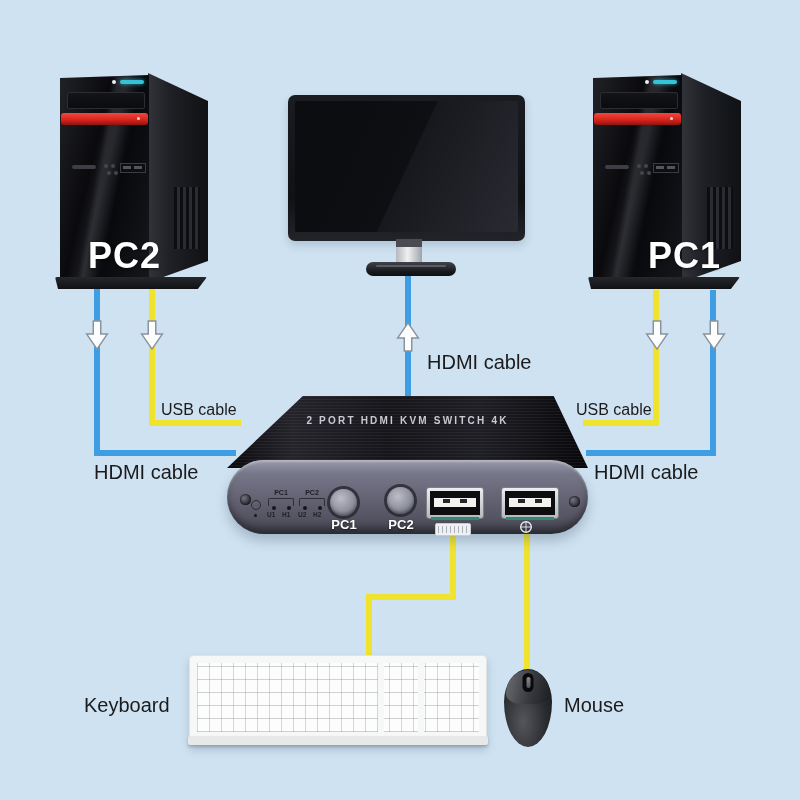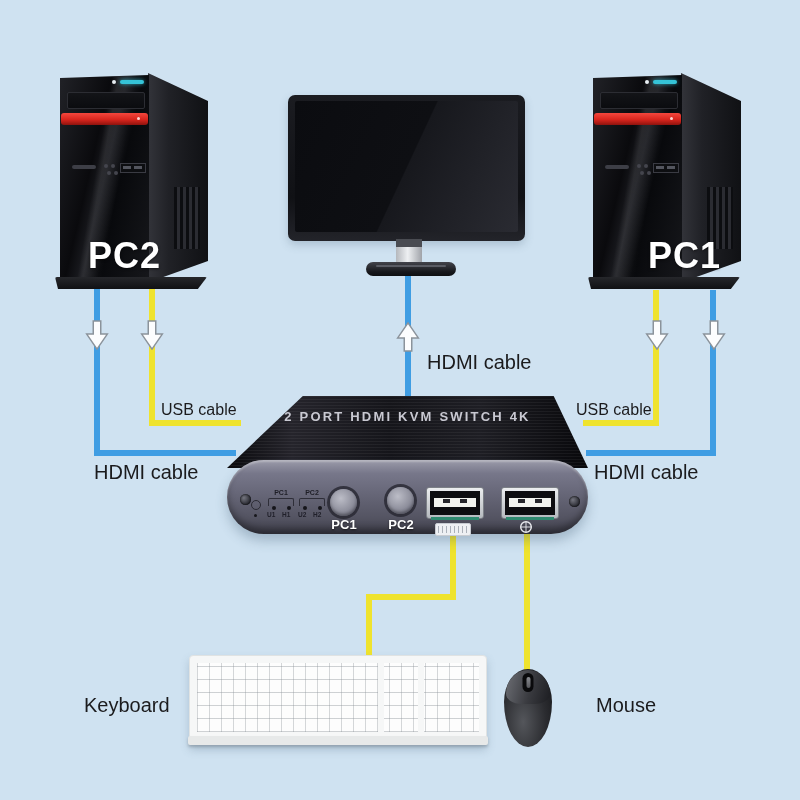--- a/index.html
+++ b/index.html
@@ -69,21 +69,21 @@
 
   
   .kvm{position:absolute;left:225px;top:393px;width:365px;height:146px;}
   .kvm-top{position:absolute;left:2px;top:3px;width:361px;height:72px;
           clip-path:polygon(21% 0,90.5% 0,100% 100%,0 100%);
           background-image:repeating-linear-gradient(180deg,rgba(255,255,255,.05) 0 1px,rgba(0,0,0,0) 1px 3px),
             linear-gradient(90deg,#0a0a0d 0%,#25242b 18%,#15151a 45%,#1e1e24 70%,#08080b 100%);}
   .kvm-brand{position:absolute;left:0;right:0;top:14px;text-align:center;color:#fff;}
   .kvm-hd{font-size:25px;font-weight:900;font-style:italic;letter-spacing:1px;vertical-align:middle;}
   .kvm-vs{font-size:13px;letter-spacing:2px;color:#ececf0;margin-left:9px;vertical-align:middle;}
-  .kvm-sub{margin-top:2px;font-size:13px;font-weight:bold;letter-spacing:2.2px;color:#c9c9d2;}
+  .kvm-sub{margin-top:8px;font-size:10px;font-weight:bold;letter-spacing:2.2px;color:#c9c9d2;}
   .kvm-front{position:absolute;left:2px;top:67px;width:361px;height:74px;border-radius:37px;
           background:linear-gradient(180deg,#9c9cab 0%,#77778a 18%,#656576 48%,#545462 78%,#3f3f4b 100%);
           box-shadow:inset 0 2px 2px rgba(255,255,255,.3),inset 0 -5px 7px rgba(0,0,0,.35),0 7px 12px rgba(60,85,110,.3);}
   .screw{position:absolute;width:11px;height:11px;border-radius:50%;
           background:radial-gradient(circle at 35% 35%,#74757f,#23242b 75%);box-shadow:inset 0 0 2px #000;}
   .pwr-ring{position:absolute;width:8px;height:8px;border-radius:50%;border:1px solid #2b2b33;}
   .pwr-dot{position:absolute;width:3px;height:3px;border-radius:50%;background:#17171c;}
   .ledgrp{position:absolute;width:32px;height:30px;}
   .glabel{position:absolute;left:0;right:0;top:0;text-align:center;font-size:7px;font-weight:bold;color:#1e1e26;line-height:8px;}
   .gbracket{position:absolute;left:3px;right:3px;top:9px;height:7px;border:1px solid #2e2e38;border-bottom:none;border-radius:2px 2px 0 0;}
@@ -296,15 +296,15 @@
     <div class="m-top"></div>
     <div class="m-wheel"></div>
   </div>
 
   <div class="lbl lbl-small" style="left:161px;top:401px;">USB cable</div>
   <div class="lbl lbl-big" style="left:94px;top:461px;">HDMI cable</div>
   <div class="lbl lbl-big" style="left:427px;top:351px;">HDMI cable</div>
   <div class="lbl lbl-small" style="left:576px;top:401px;">USB cable</div>
   <div class="lbl lbl-big" style="left:594px;top:461px;">HDMI cable</div>
   <div class="lbl lbl-big" style="left:84px;top:694px;">Keyboard</div>
-  <div class="lbl lbl-big" style="left:596px;top:694px;">Mouse</div>
+  <div class="lbl lbl-big" style="left:564px;top:694px;">Mouse</div>
 
 </div>
 
 </body></html>

